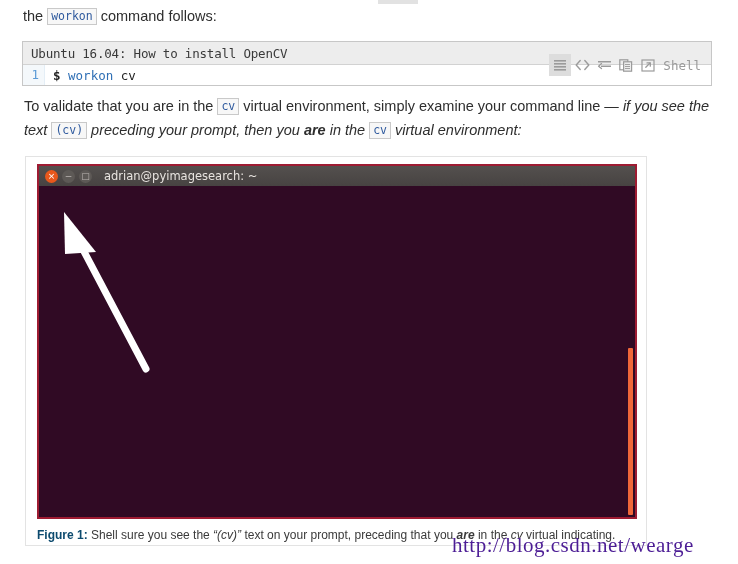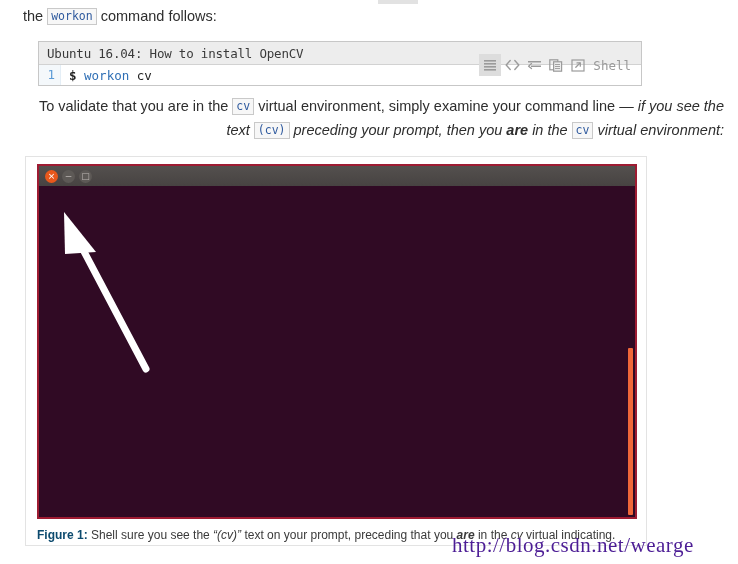--- a/index.html
+++ b/index.html
@@ -49,25 +49,24 @@
     vertical-align: 1px;
     margin: 0 4px;
     font-style: normal;
   }
 
   
   .codeblock {
     position: absolute;
     left: 22px;
     top: 41px;
-    width: 604px;
+    width: 690px;
     border: 1px solid #c7c7c7;
     background: #0c4a6e;
     box-sizing: border-box;
-    margin-left: 16px;
   }
   .code-header {
     height: 22px;
     background: #ededed;
     border-bottom: 1px solid #d2d2d2;
     display: flex;
     align-items: center;
     position: relative;
   }
   .code-title {
@@ -135,21 +134,20 @@
 
   
   .para-validate {
     position: absolute;
     left: 24px;
     top: 94px;
     width: 700px;
     font-size: 14.5px;
     line-height: 24px;
     color: #2e2e2e;
-    text-align: right;
   }
   .para-validate .it { font-style: italic; }
   .para-validate .bd { font-weight: bold; font-style: italic; }
 
   
   .figure {
     position: absolute;
     left: 25px;
     top: 156px;
     width: 622px;
@@ -341,20 +339,21 @@
 </div>
 
 <div class="figure">
 
   <div class="terminal">
 
     <div class="term-titlebar">
       <div class="wbtn wbtn-close">×</div>
       <div class="wbtn wbtn-min">−</div>
       <div class="wbtn wbtn-max">□</div>
+      <div class="term-title">adrian@pyimagesearch: ~</div>
     </div>
 
 
     <svg class="arrow-svg" width="200" height="200" viewBox="0 0 200 200">
       <path d="M107 175 L40 48" stroke="#ffffff" stroke-width="7" stroke-linecap="round" fill="none"></path>
       <path d="M25 18 L57 58 L26 60 Z" fill="#ffffff"></path>
     </svg>
 
 
     <div class="term-scrollbar"></div>

